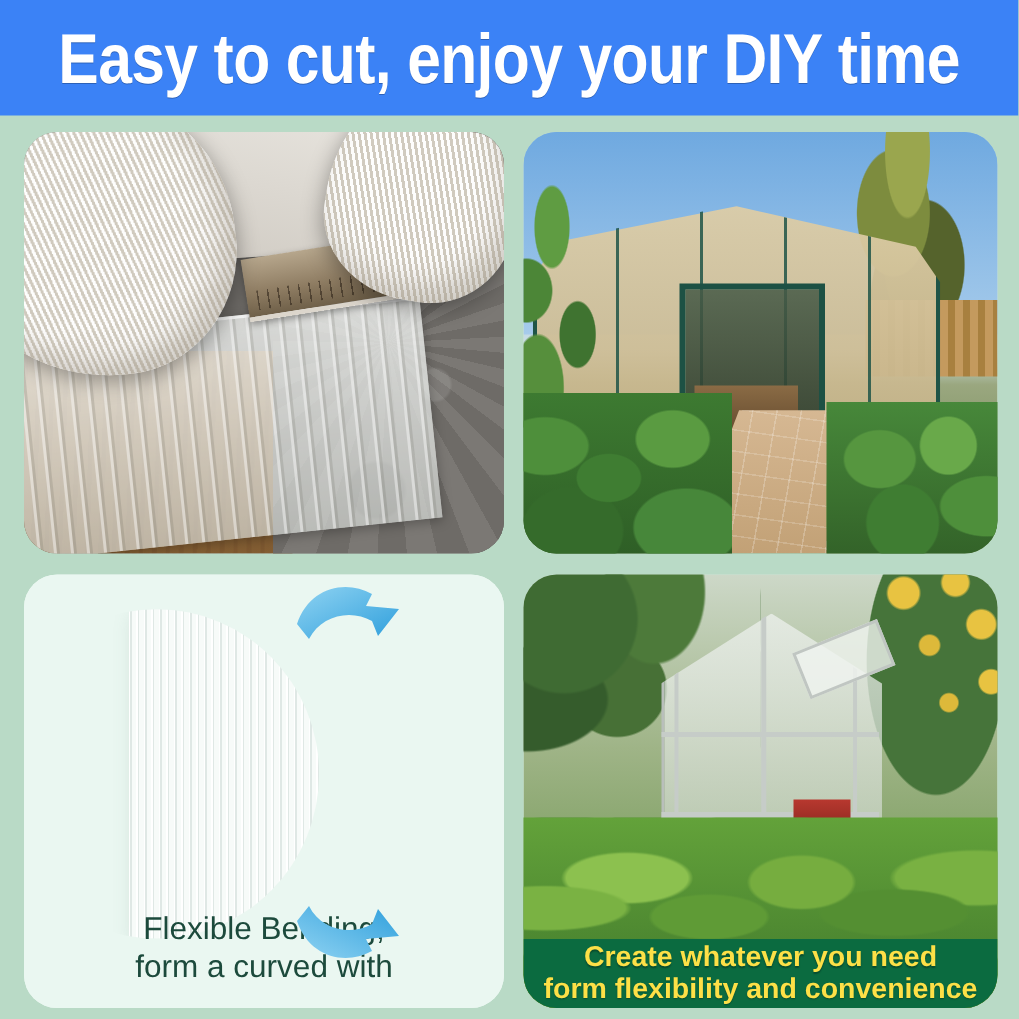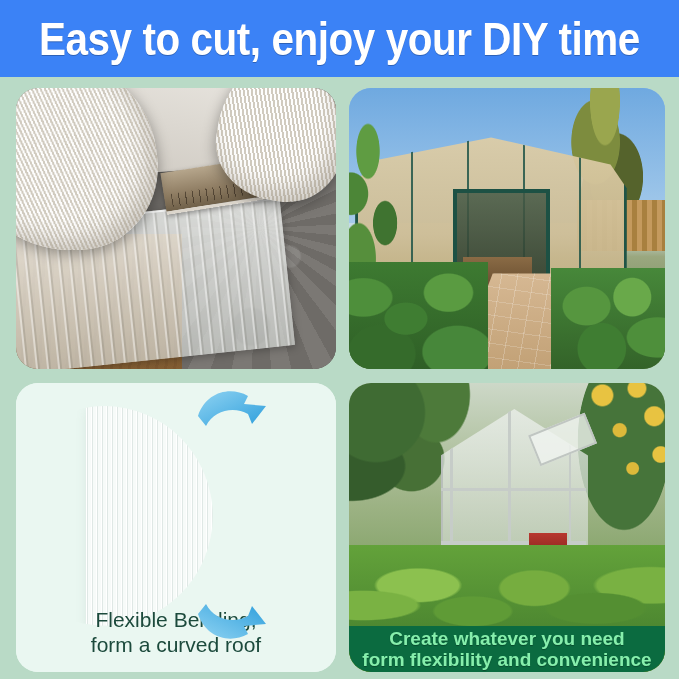--- a/index.html
+++ b/index.html
@@ -278,21 +278,21 @@
   
   .banner-br {
     position:absolute; left:0; right:0; bottom:0;
     height:46px;
     background:#0b6b40;
     border-radius: 0 0 22px 22px;
     display:flex;
     flex-direction:column;
     align-items:center;
     justify-content:center;
-    color:#86efac;
+    color:#fde047;
     font-weight:bold;
     font-size:19px;
     line-height:1.12;
     text-shadow: 0 1px 1px rgba(0,0,0,.3);
   }
 </style>
 </head>
 <body>
 
 <div class="header">
@@ -326,21 +326,21 @@
     <div class="gh1-plantsR"></div>
   </div>
 </div>
 
 <div class="panel p-bl">
   <div class="illus">
     <div class="sheet-curved"></div>
   </div>
   <div class="caption-bl">
     <div>Flexible Bending,</div>
-    <div>form a curved roof</div>
+    <div>form a curved with</div>
   </div>
 </div>
 
 <svg class="arrow arrow-top" viewBox="0 0 72 56">
   <defs>
     <linearGradient id="agrad1" x1="0" y1="0" x2="1" y2="1">
       <stop offset="0%" stop-color="#8fd3f2"></stop>
       <stop offset="100%" stop-color="#2f9fdc"></stop>
     </linearGradient>
   </defs>

